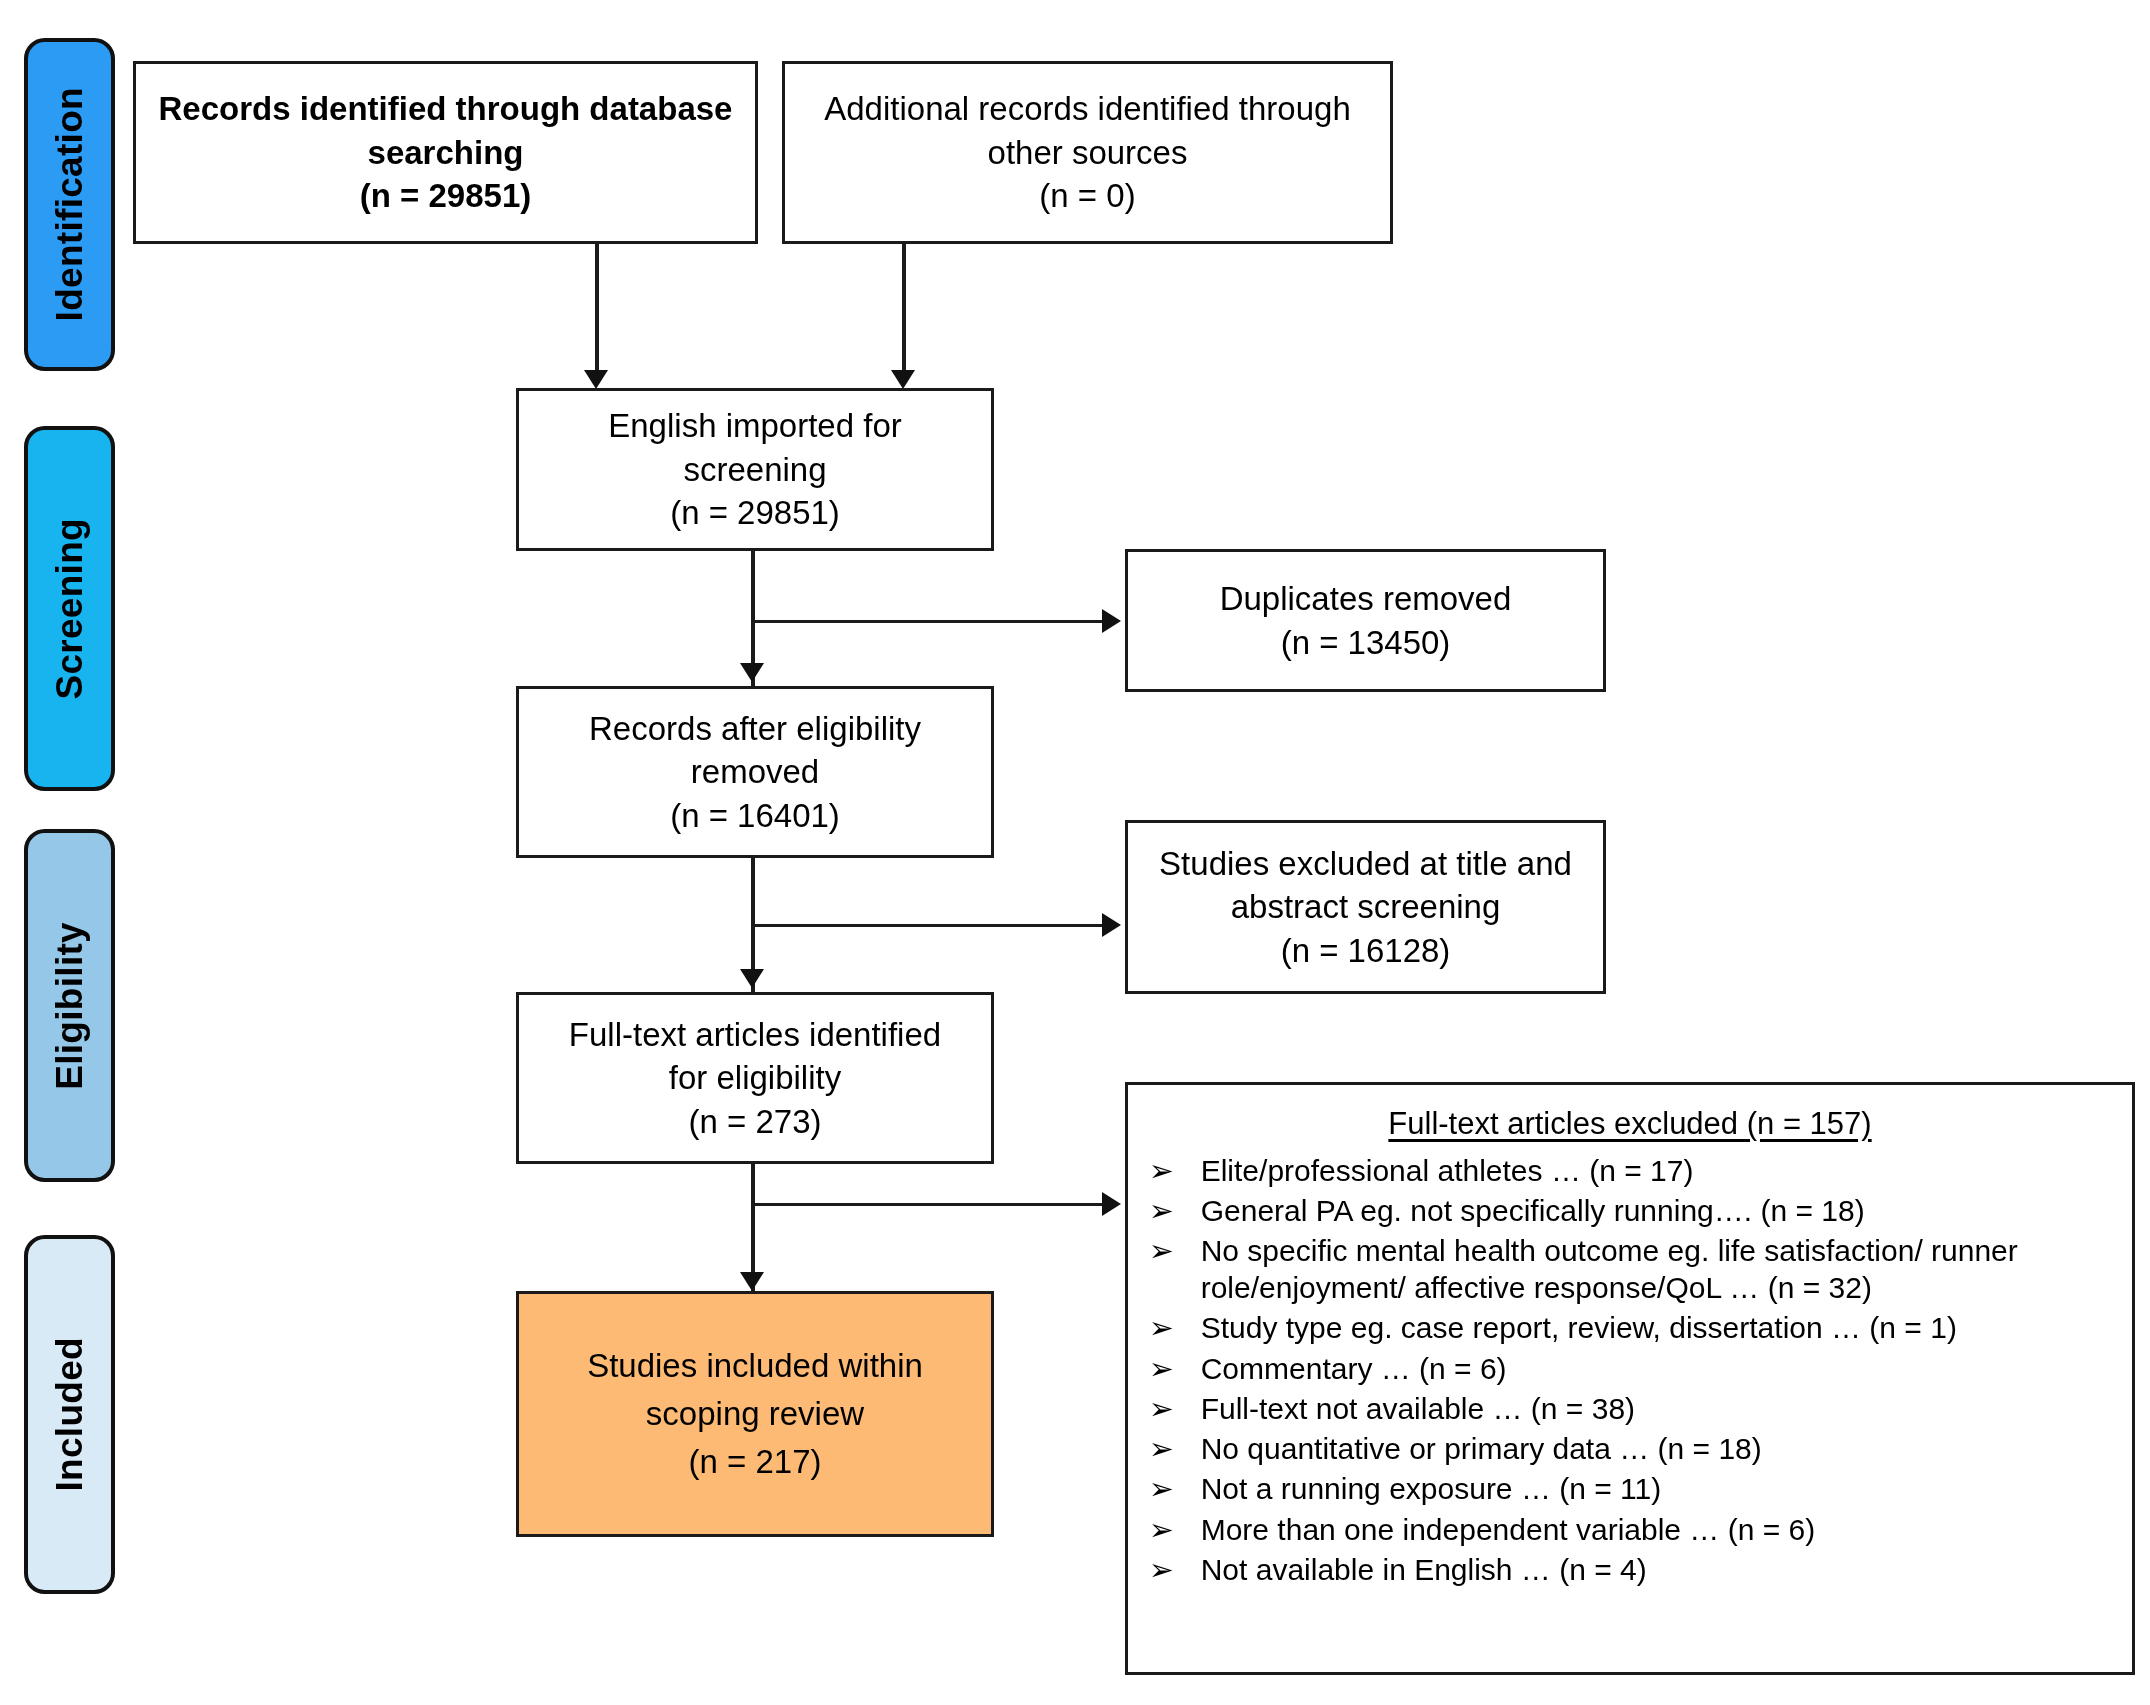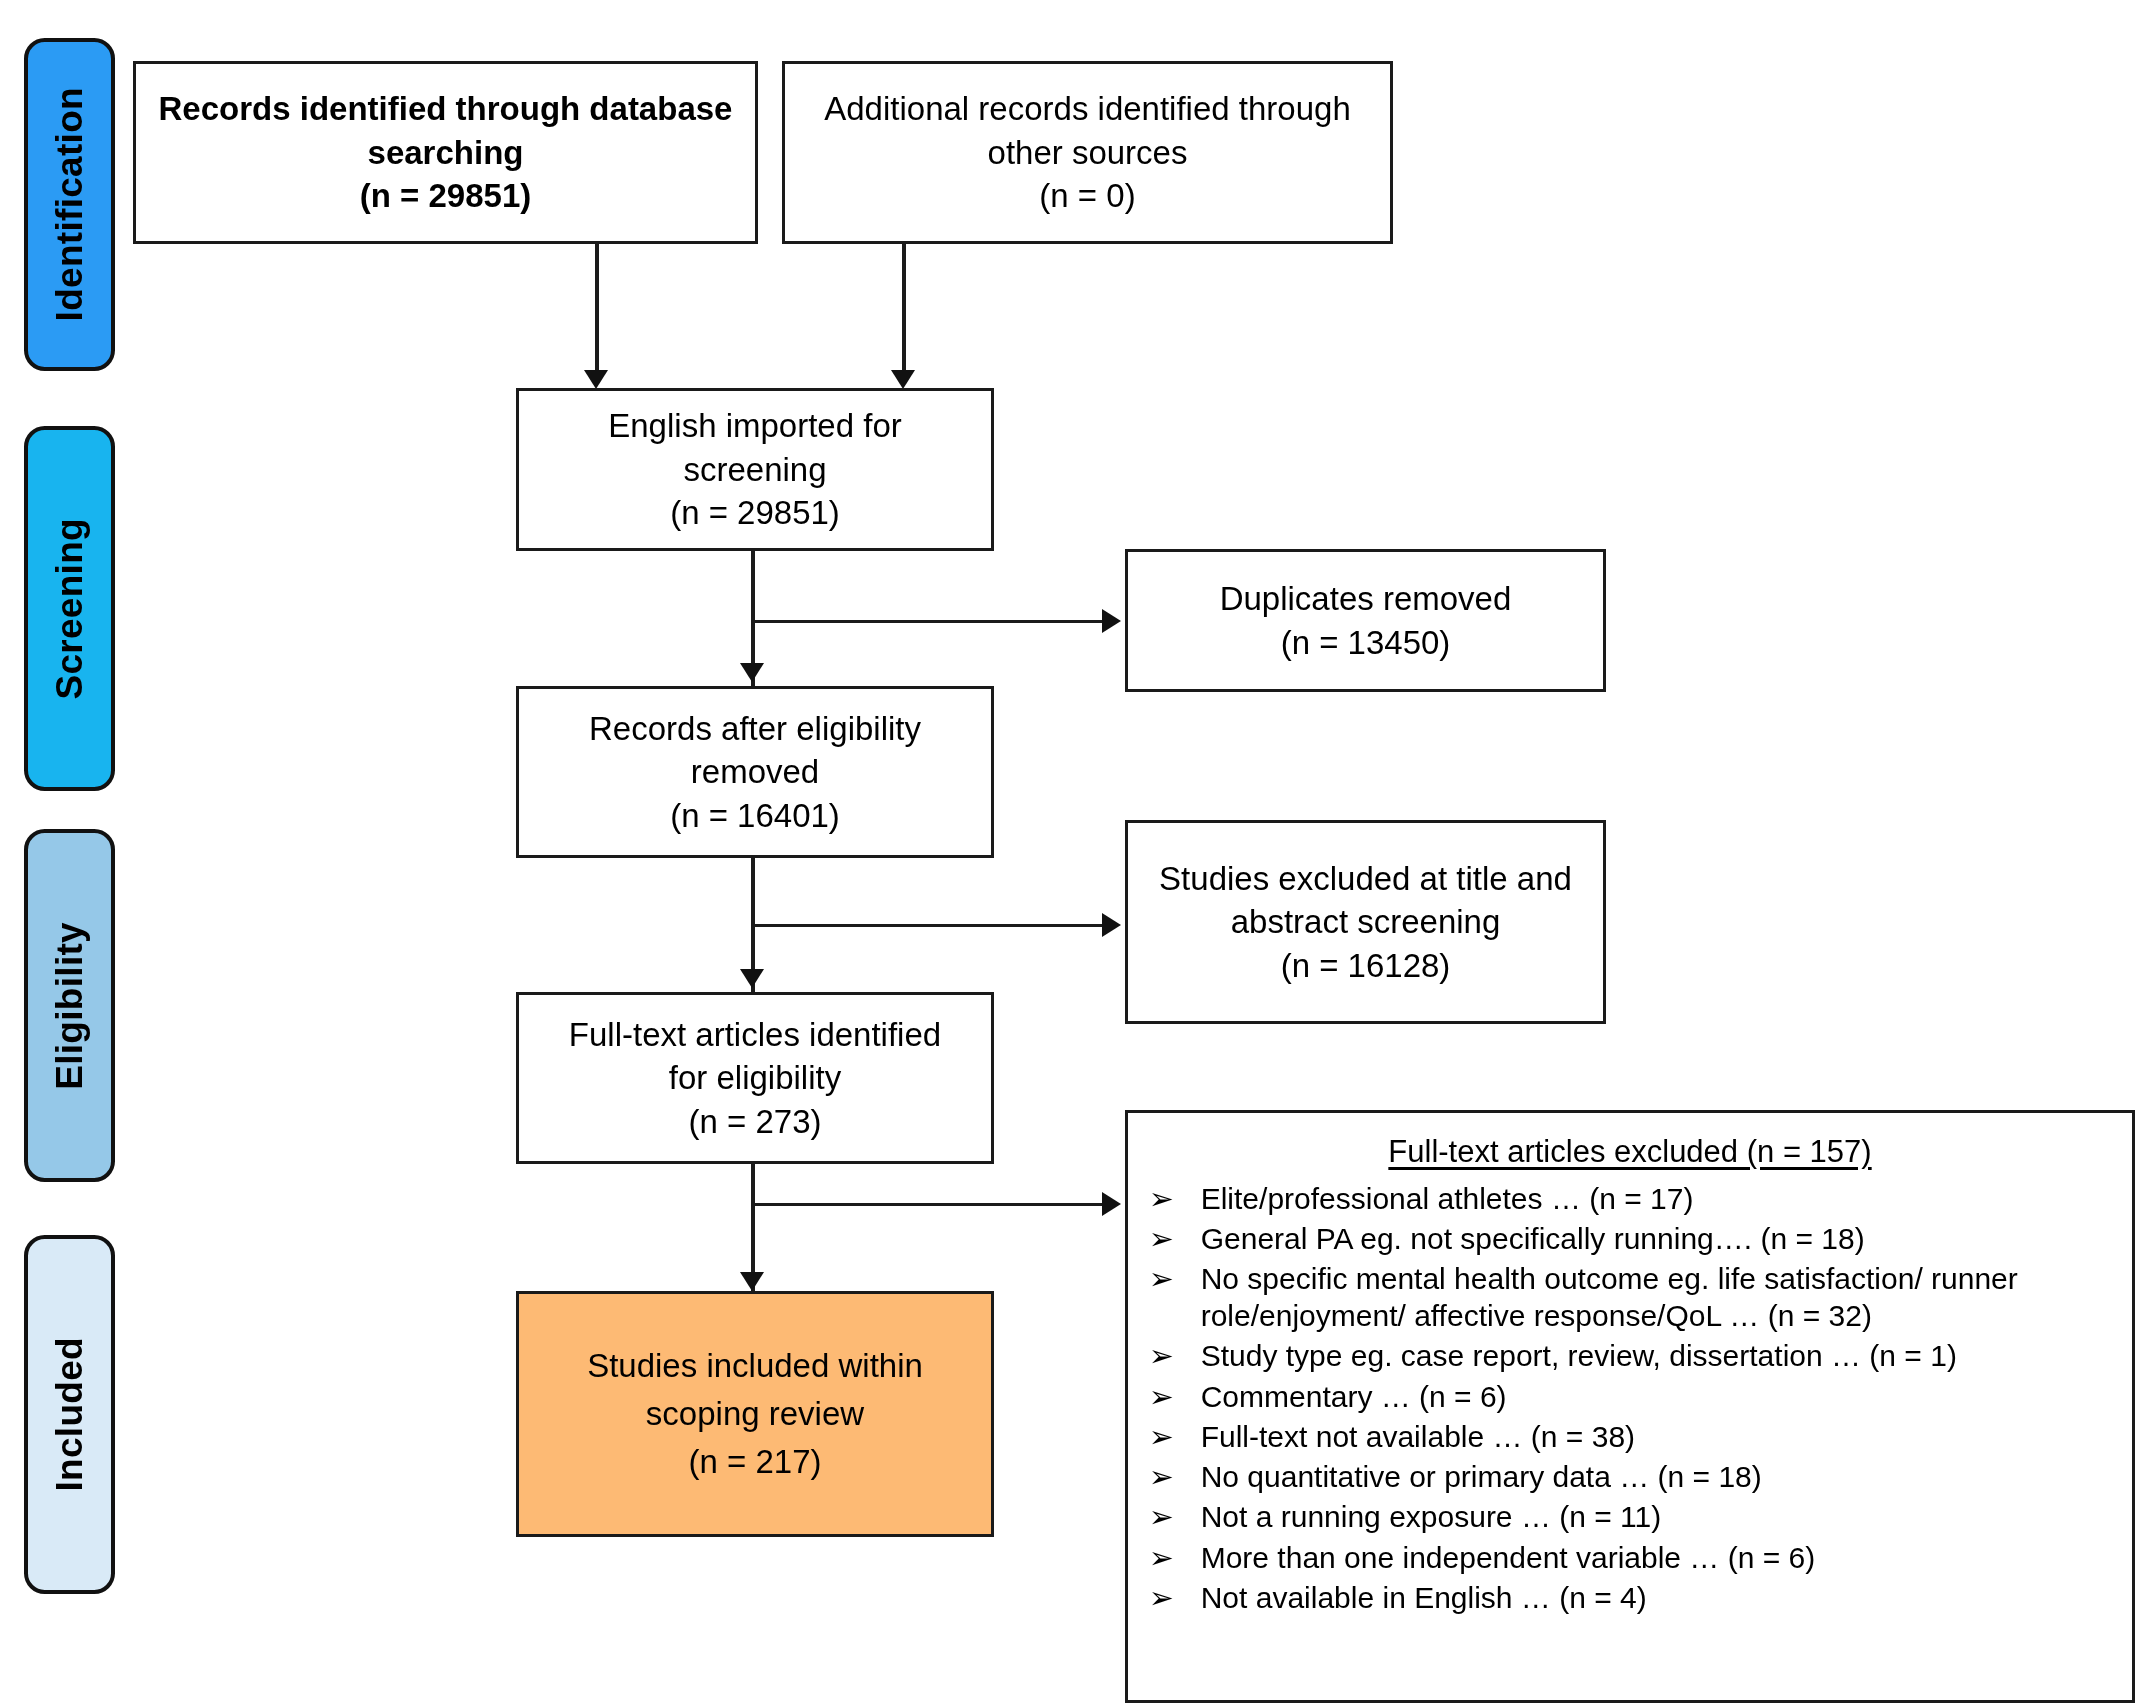--- a/index.html
+++ b/index.html
@@ -156,39 +156,39 @@
     <span class="line" style="font-size:33px;line-height:1.32;">Duplicates removed</span>
     <span class="line" style="font-size:33px;line-height:1.32;">(n = 13450)</span>
   </div>
 
   <div class="box" style="left:516px;top:686px;width:478px;height:172px;">
     <span class="line" style="font-size:33px;line-height:1.32;">Records after eligibility</span>
     <span class="line" style="font-size:33px;line-height:1.32;">removed</span>
     <span class="line" style="font-size:33px;line-height:1.32;">(n = 16401)</span>
   </div>
 
-  <div class="box" style="left:1125px;top:820px;width:481px;height:204px;">
+  <div class="box" style="left:1125px;top:820px;width:481px;height:174px;">
     <span class="line" style="font-size:33px;line-height:1.32;">Studies excluded at title and</span>
     <span class="line" style="font-size:33px;line-height:1.32;">abstract screening</span>
     <span class="line" style="font-size:33px;line-height:1.32;">(n = 16128)</span>
   </div>
 
   <div class="box" style="left:516px;top:992px;width:478px;height:172px;">
     <span class="line" style="font-size:33px;line-height:1.32;">Full-text articles identified</span>
     <span class="line" style="font-size:33px;line-height:1.32;">for eligibility</span>
     <span class="line" style="font-size:33px;line-height:1.32;">(n = 273)</span>
   </div>
 
   <div class="box shaded" style="left:516px;top:1291px;width:478px;height:246px;">
     <span class="line" style="font-size:33px;line-height:1.45;">Studies included within</span>
     <span class="line" style="font-size:33px;line-height:1.45;">scoping review</span>
     <span class="line" style="font-size:33px;line-height:1.45;">(n = 217)</span>
   </div>
 
-  <div class="excl" style="left:1125px;top:1110px;width:1010px;height:593px;">
+  <div class="excl" style="left:1125px;top:1082px;width:1010px;height:593px;">
     <div class="excl-title" style="font-size:31px;">Full-text articles excluded (n = 157)</div>
     <ul class="excl-list">
 
       <li class="excl-item" style="font-size:30px;">
         <span class="excl-bullet">➢</span>
         <span class="excl-text">Elite/professional athletes … (n = 17)</span>
       </li>
 
       <li class="excl-item" style="font-size:30px;">
         <span class="excl-bullet">➢</span>

